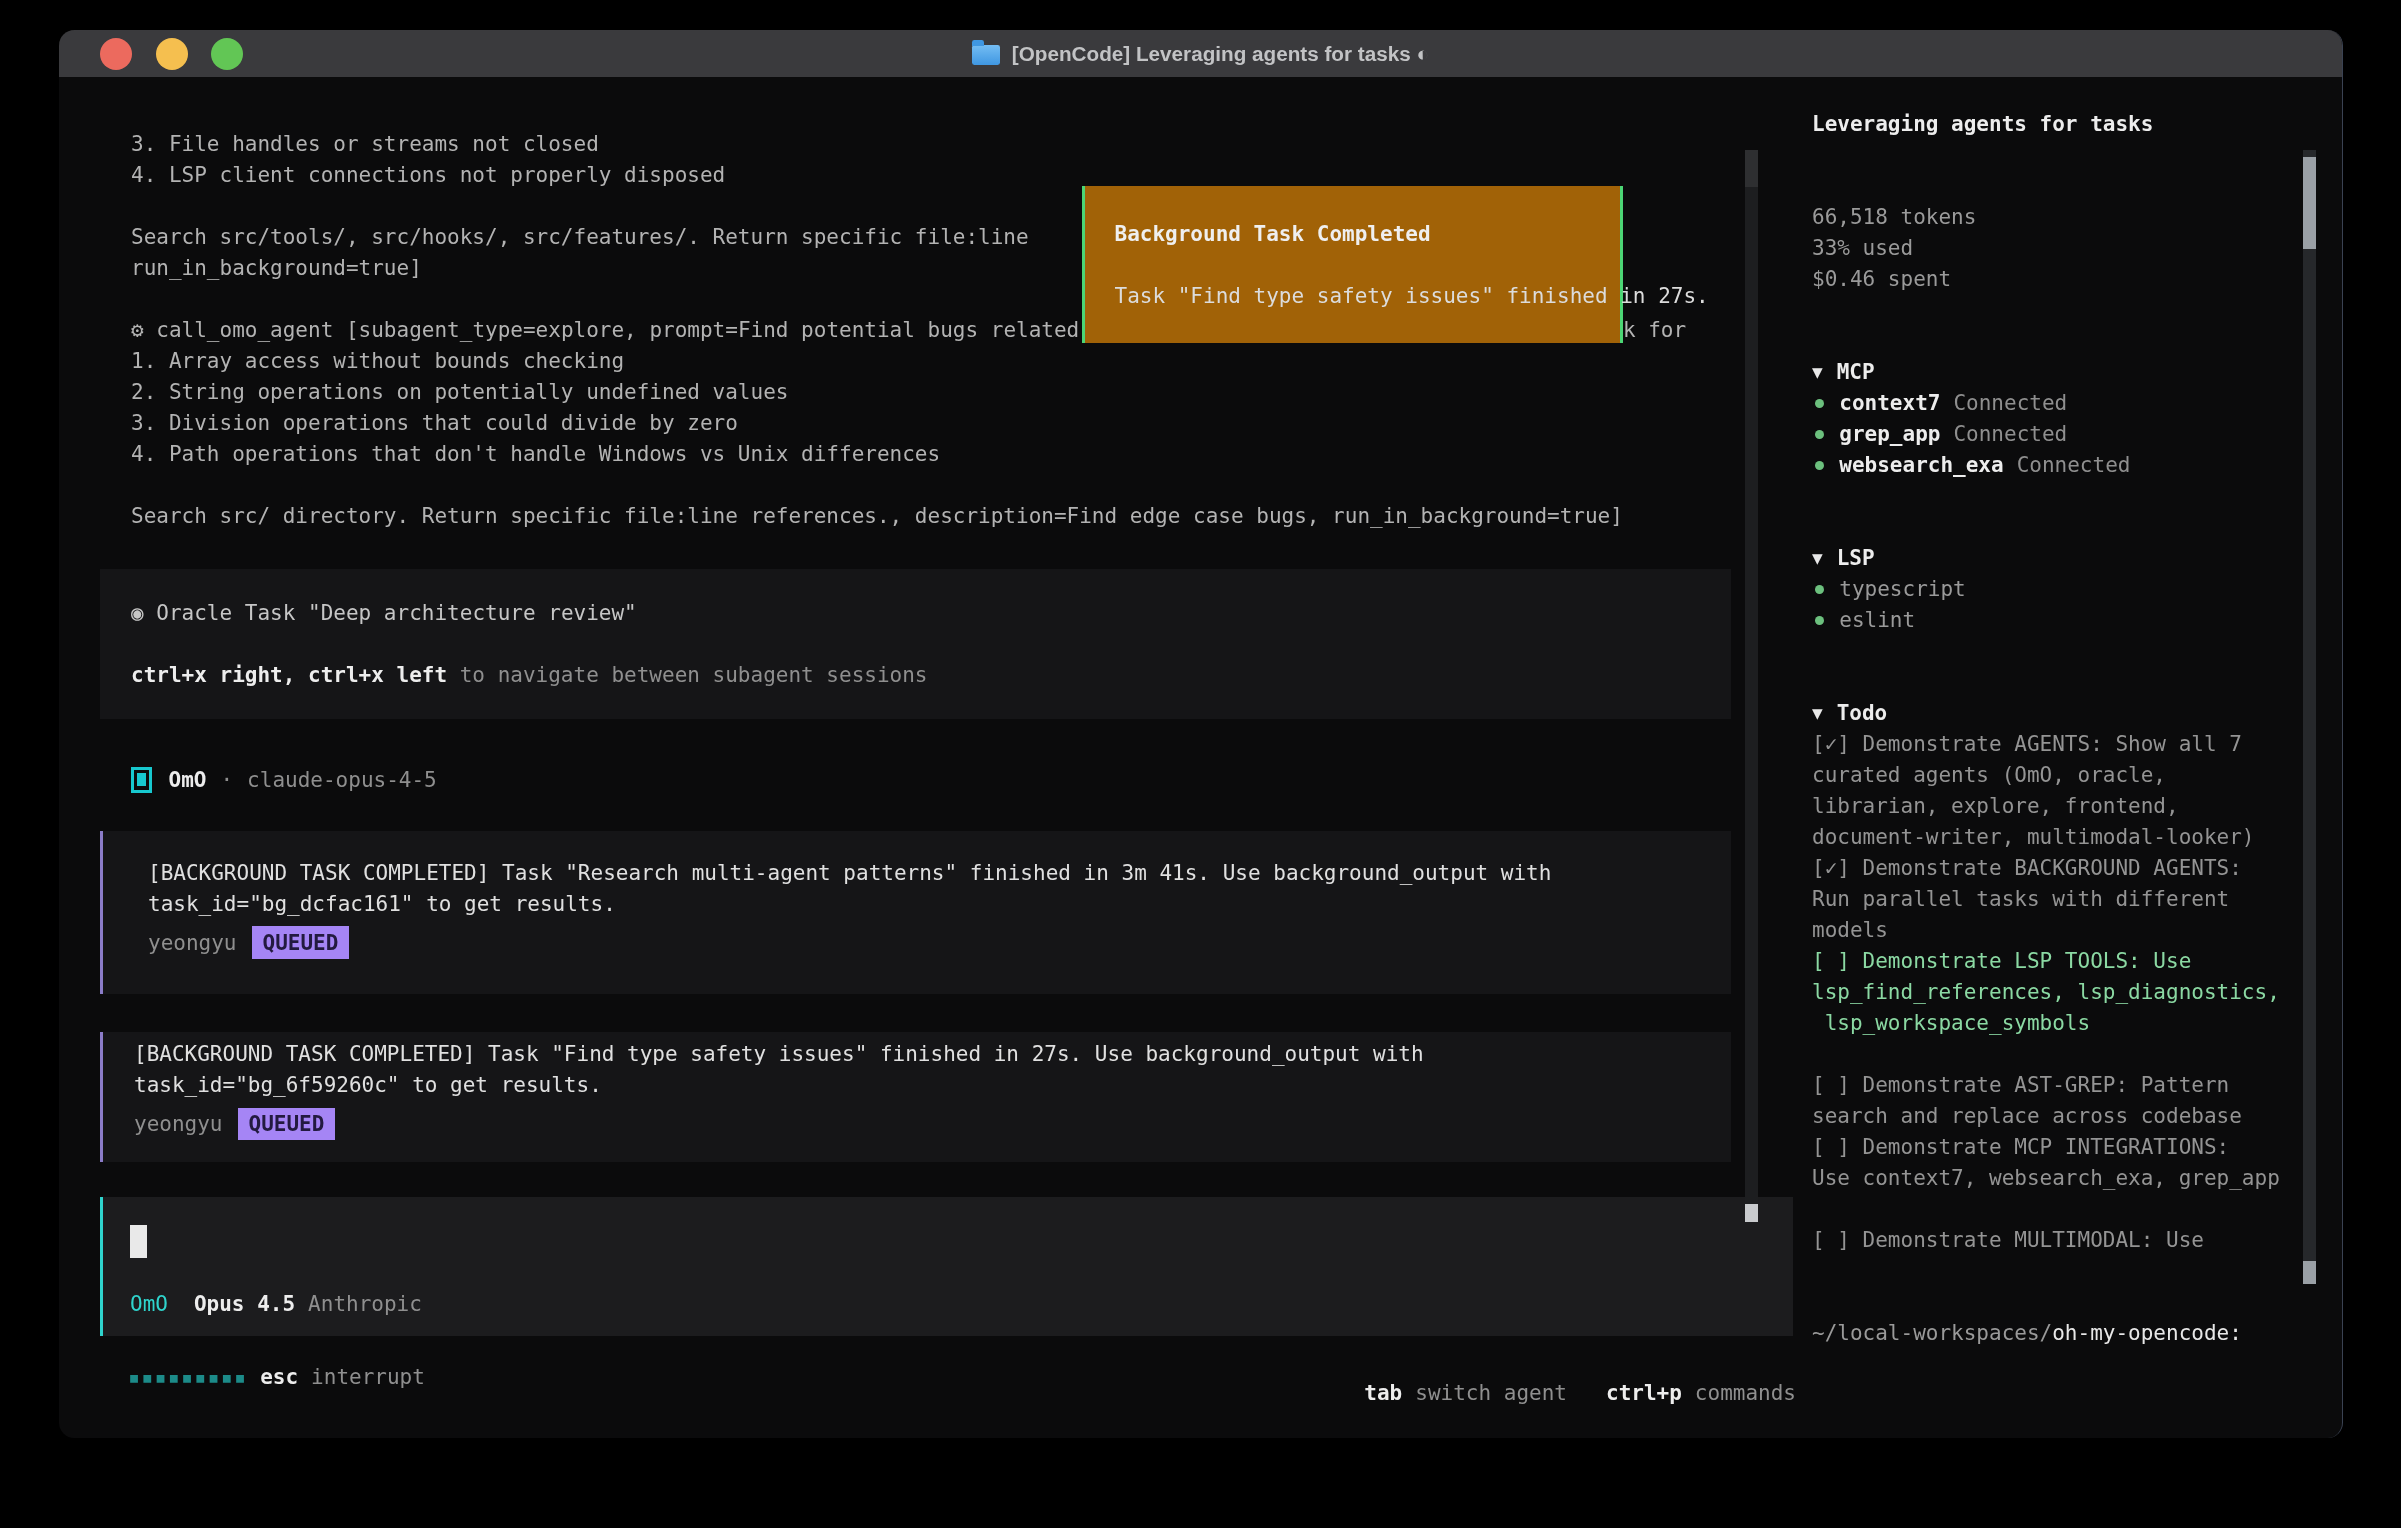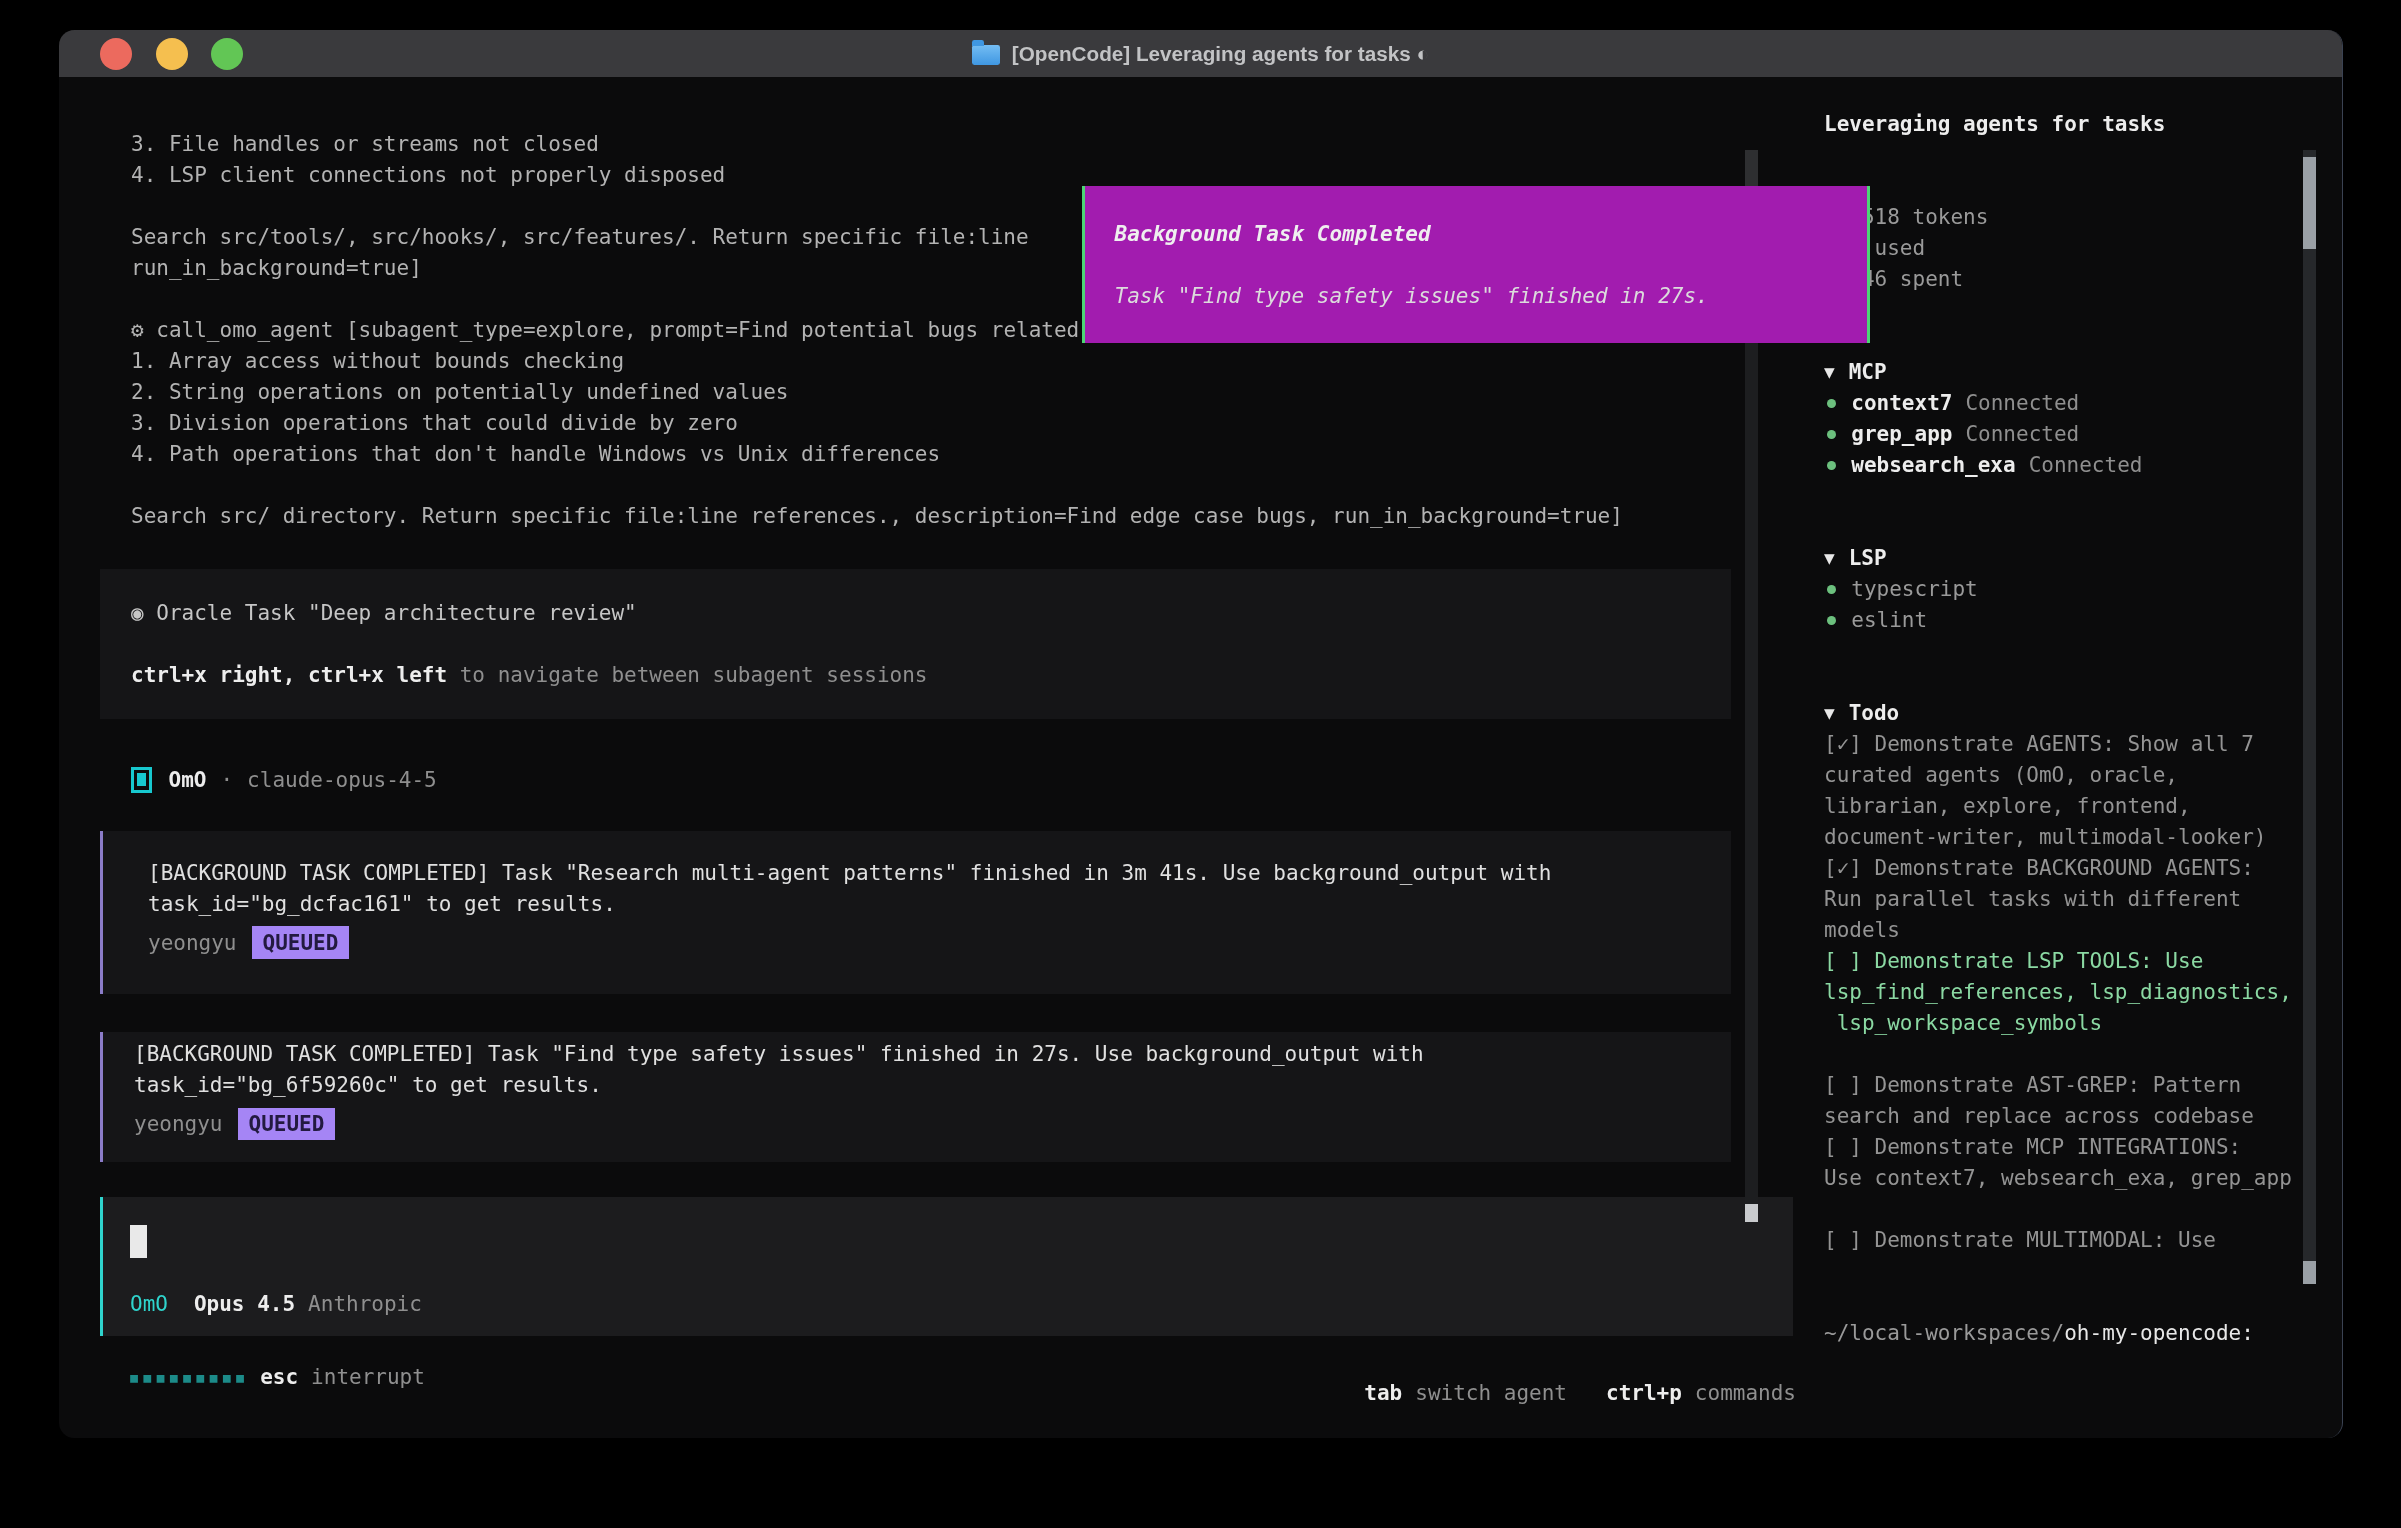--- a/index.html
+++ b/index.html
@@ -13,21 +13,21 @@
             display:flex;align-items:center;justify-content:center;}
   .traffic{position:absolute;left:41px;top:0;height:47px;display:flex;align-items:center;gap:23.6px;}
   .light{width:32px;height:32px;border-radius:50%;}
   .red{background:#ec6a5e;} .yellow{background:#f5bf4f;} .green{background:#62c655;}
   .title-wrap{display:flex;align-items:center;gap:11.8px;
               font-family:"Liberation Sans",sans-serif;font-weight:bold;font-size:20.7px;color:#c2c3c5;}
   .folder{width:28px;height:20px;background:linear-gradient(#74bdf3,#3f97e2);border-radius:2.4px;position:relative;margin-top:3.5px;}
   .folder:before{content:"";position:absolute;top:-5.3px;left:0;width:11.8px;height:6.5px;
                  background:#3f97e2;border-radius:2.4px 2.4px 0 0;}
   
-  .body-row{display:flex;flex:1 1 auto;position:relative;gap:12px;}
+  .body-row{display:flex;flex:1 1 auto;position:relative;}
   .main{width:1737px;flex:0 0 auto;padding:52px 0 0 41px;box-sizing:border-box;position:relative;}
   .sidebar{flex:1 1 auto;padding:32px 0 0 16px;box-sizing:border-box;}
   
   .tline{height:31px;line-height:31px;font-size:21px;color:#b3b3b3;white-space:pre;padding-left:31px;}
   .sline{height:31px;line-height:31px;font-size:21px;color:#9a9a9a;white-space:pre;display:flex;align-items:center;}
   .gap1{height:31px;} .gap2{height:62px;}
   .w{color:#ededed;font-weight:bold;} .g{color:#8f8f8f;} .dim{color:#9a9a9a;}
   .cyan{color:#2fd4cd;}
   
   .panel{background:#151517;width:1631px;box-sizing:border-box;}
@@ -51,23 +51,23 @@
             box-sizing:border-box;padding:28px 0 16.5px 27px;}
   .cursor{width:16.5px;height:33px;background:#e9e9e9;}
   .modeline{display:flex;align-items:center;height:31px;margin-top:30px;font-size:21px;gap:0;}
   
   .statusbar{display:flex;justify-content:space-between;align-items:center;height:31px;
              margin-top:26px;width:1696px;font-size:21px;}
   .dots{color:#1c8b89;font-size:20px;letter-spacing:1.2px;padding-left:28px;}
   .sb-left{display:flex;align-items:center;gap:13px;}
   .sb-right{display:flex;align-items:center;gap:13px;margin-top:32px;}
   
-  .toast{position:absolute;left:1023px;top:109px;width:788px;height:157px;background:#a21caf;
+  .toast{position:absolute;left:1023px;top:109px;width:541px;height:157px;background:#a16207;
          border-left:3.5px solid #4cd675;border-right:3.5px solid #4cd675;box-sizing:border-box;
-         padding:33px 0 0 29.5px;z-index:6;font-style:italic;}
+         padding:33px 0 0 29.5px;z-index:6;}
   .toast .tt{height:31px;line-height:31px;font-size:21px;color:#efefef;font-weight:bold;white-space:pre;}
   .toast .tb{height:31px;line-height:31px;font-size:21px;color:#dcdcdc;white-space:pre;margin-top:31px;}
   
   .sb{position:absolute;width:13px;}
   .main-track{left:1686px;top:73px;height:1071px;background:#1d1e20;z-index:1;}
   .main-top{left:1686px;top:73px;height:37px;background:#2e2f31;z-index:2;}
   .main-thumb{left:1686px;top:1127px;height:17.7px;background:#c9cbce;z-index:2;}
   .side-track{left:2244px;top:73px;height:1133px;background:#26282b;z-index:1;}
   .side-thumb{left:2244px;top:80px;height:92px;background:#9aa0a6;z-index:2;}
   .side-thumb2{left:2244px;top:1184px;height:22.5px;background:#9aa0a6;z-index:2;}

